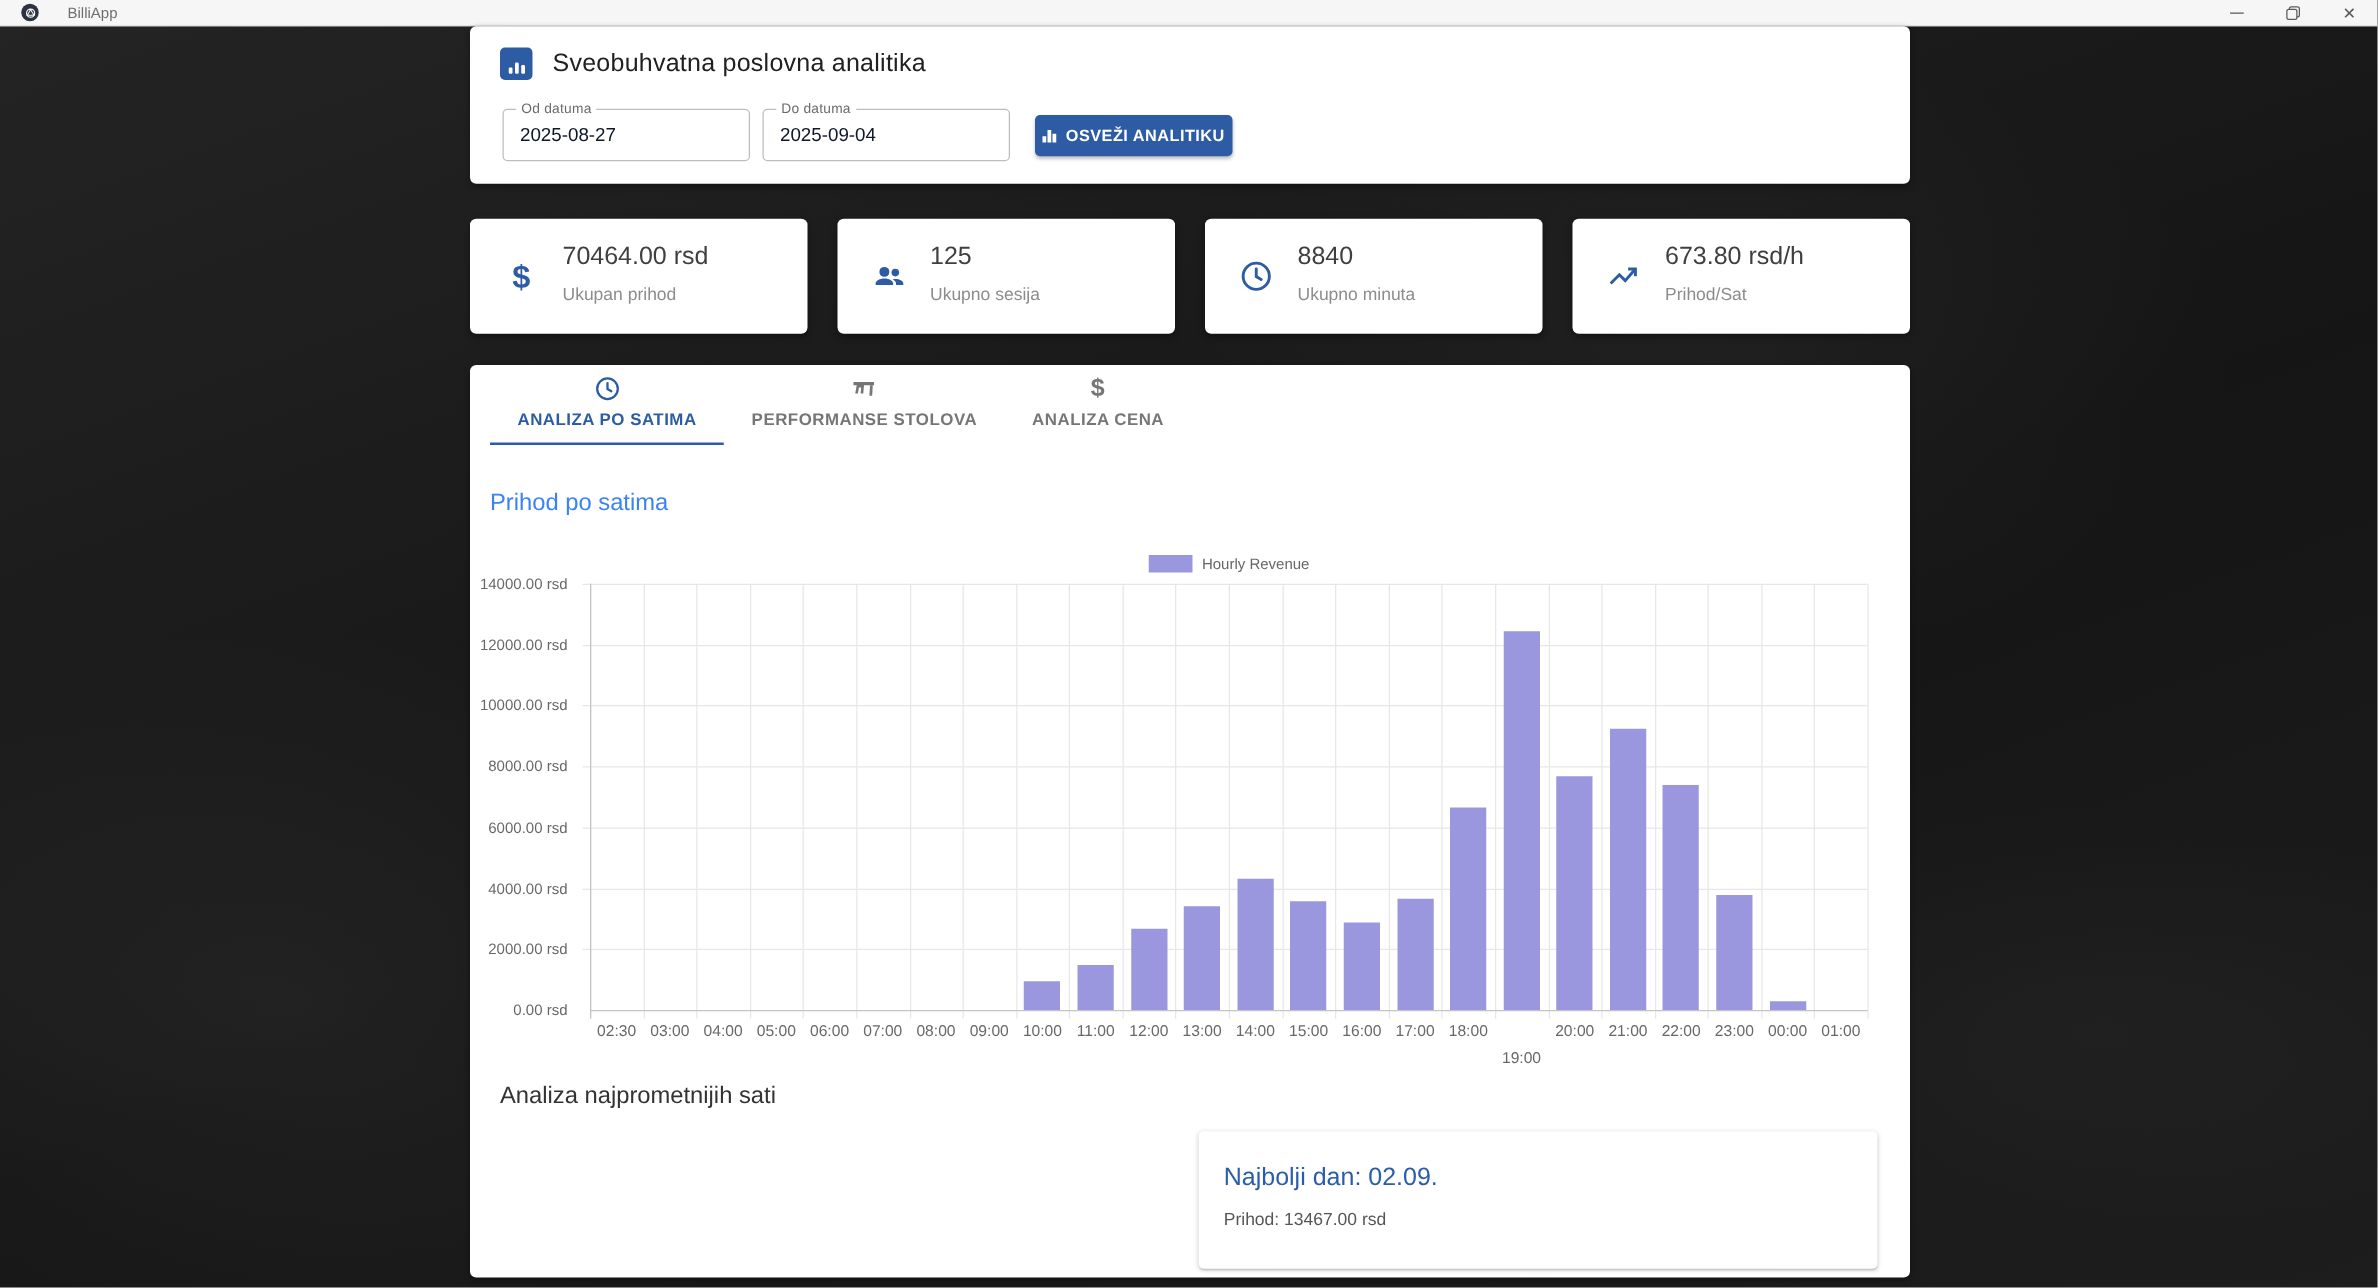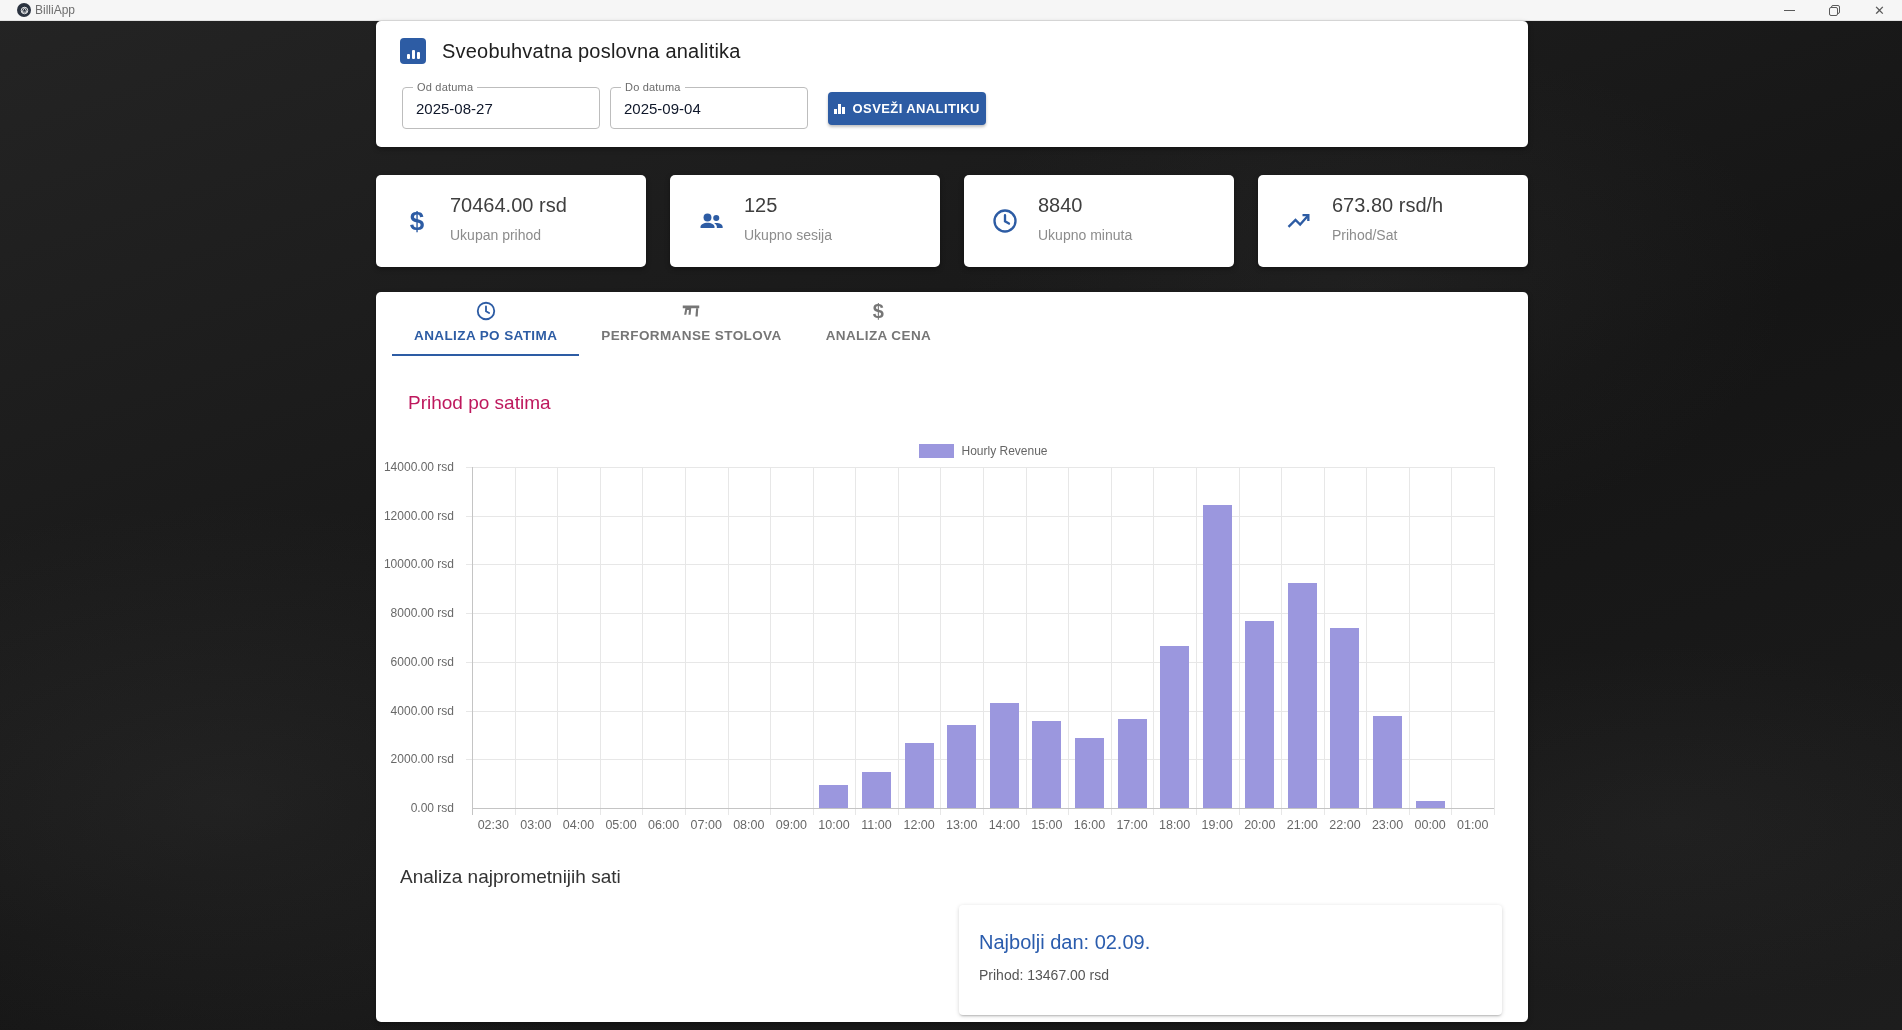--- a/index.html
+++ b/index.html
@@ -20,21 +20,21 @@
     position:absolute; left:0; top:0; width:1902px; height:21px;
     background:#f6f6f6; border-bottom:1px solid #e2e2e2;
     display:flex; align-items:center;
   }
   .app-ico {
     width:14px; height:14px; border-radius:50%;
     background:#2b3340; margin-left:17px;
     display:flex; align-items:center; justify-content:center;
   }
   .app-ico svg { display:block; }
-  .titlebar-text { font-size:12px; color:#6f6f6f; margin-left:4px; }
+  .titlebar-text { font-size:12px; color:#6f6f6f; margin-left:23px; }
   .win-controls { margin-left:auto; display:flex; height:100%; }
   .win-btn { width:45px; height:100%; display:flex; align-items:center; justify-content:center; color:#5a5a5a; }
   .glyph-min { width:11px; height:1px; background:#5a5a5a; display:block; }
   .glyph-restore { position:relative; width:11px; height:11px; }
   .glyph-restore .b { position:absolute; left:0; bottom:0; width:9px; height:9px; border:1px solid #5a5a5a; border-radius:2px; background:#f6f6f6; }
   .glyph-restore .f { position:absolute; right:0; top:0; width:9px; height:9px; border:1px solid #5a5a5a; border-radius:2px; }
   .glyph-close { font-size:13px; line-height:1; color:#5a5a5a; }
 
   .panel {
     position:absolute; background:#fff; border-radius:5px;
@@ -90,21 +90,21 @@
   .tab {
     height:64px; padding:8px 22px 0 22px; display:flex; flex-direction:column; align-items:center;
     justify-content:flex-start; gap:4px; position:relative; cursor:pointer;
     color:#767676; font-size:13.5px; font-weight:bold; letter-spacing:.4px;
   }
   .tab .tab-label { margin-top:2px; }
   .tab.active { color:var(--primary); }
   .tab.active .indicator { position:absolute; left:0; right:0; bottom:0; height:2px; background:var(--primary); }
   .tab svg { display:block; }
 
-  .chart-title { position:absolute; left:32px; top:100px; font-size:19px; color:#be185d; }
+  .chart-title { position:absolute; left:16px; top:100px; font-size:19px; color:#3b82f6; }
 
   .legend { position:absolute; top:152px; display:flex; align-items:center; gap:8px; }
   .legend-swatch { width:35px; height:14px; background:var(--bar); }
   .legend-text { font-size:12px; color:#666; }
 
   .plot { position:absolute; left:96px; top:175px; width:1022px; height:341px; }
   .hgrid { position:absolute; left:-6px; width:1028px; height:1px; background:#e7e7e7; }
   .vgrid { position:absolute; top:0; width:1px; height:348px; background:#e7e7e7; }
   .axis-y { position:absolute; left:0; top:0; width:1px; height:348px; background:#c4c4c4; }
   .axis-x { position:absolute; left:0; top:341px; width:1022px; height:1px; background:#c4c4c4; }
@@ -322,21 +322,21 @@
       <div class="xtick" style="left: 297.375px;">09:00</div>
       <div class="xtick" style="left: 339.958px;">10:00</div>
       <div class="xtick" style="left: 382.542px;">11:00</div>
       <div class="xtick" style="left: 425.125px;">12:00</div>
       <div class="xtick" style="left: 467.708px;">13:00</div>
       <div class="xtick" style="left: 510.292px;">14:00</div>
       <div class="xtick" style="left: 552.875px;">15:00</div>
       <div class="xtick" style="left: 595.458px;">16:00</div>
       <div class="xtick" style="left: 638.042px;">17:00</div>
       <div class="xtick" style="left: 680.625px;">18:00</div>
-      <div class="xtick" style="left: 723.208px;">19:00</div>
+      <div class="xtick" style="left: 723.208px; margin-top: 21px;">19:00</div>
       <div class="xtick" style="left: 765.792px;">20:00</div>
       <div class="xtick" style="left: 808.375px;">21:00</div>
       <div class="xtick" style="left: 850.958px;">22:00</div>
       <div class="xtick" style="left: 893.542px;">23:00</div>
       <div class="xtick" style="left: 936.125px;">00:00</div>
       <div class="xtick" style="left: 978.708px;">01:00</div>
     </div>
 
   <div class="busy-heading">Analiza najprometnijih sati</div>
 

